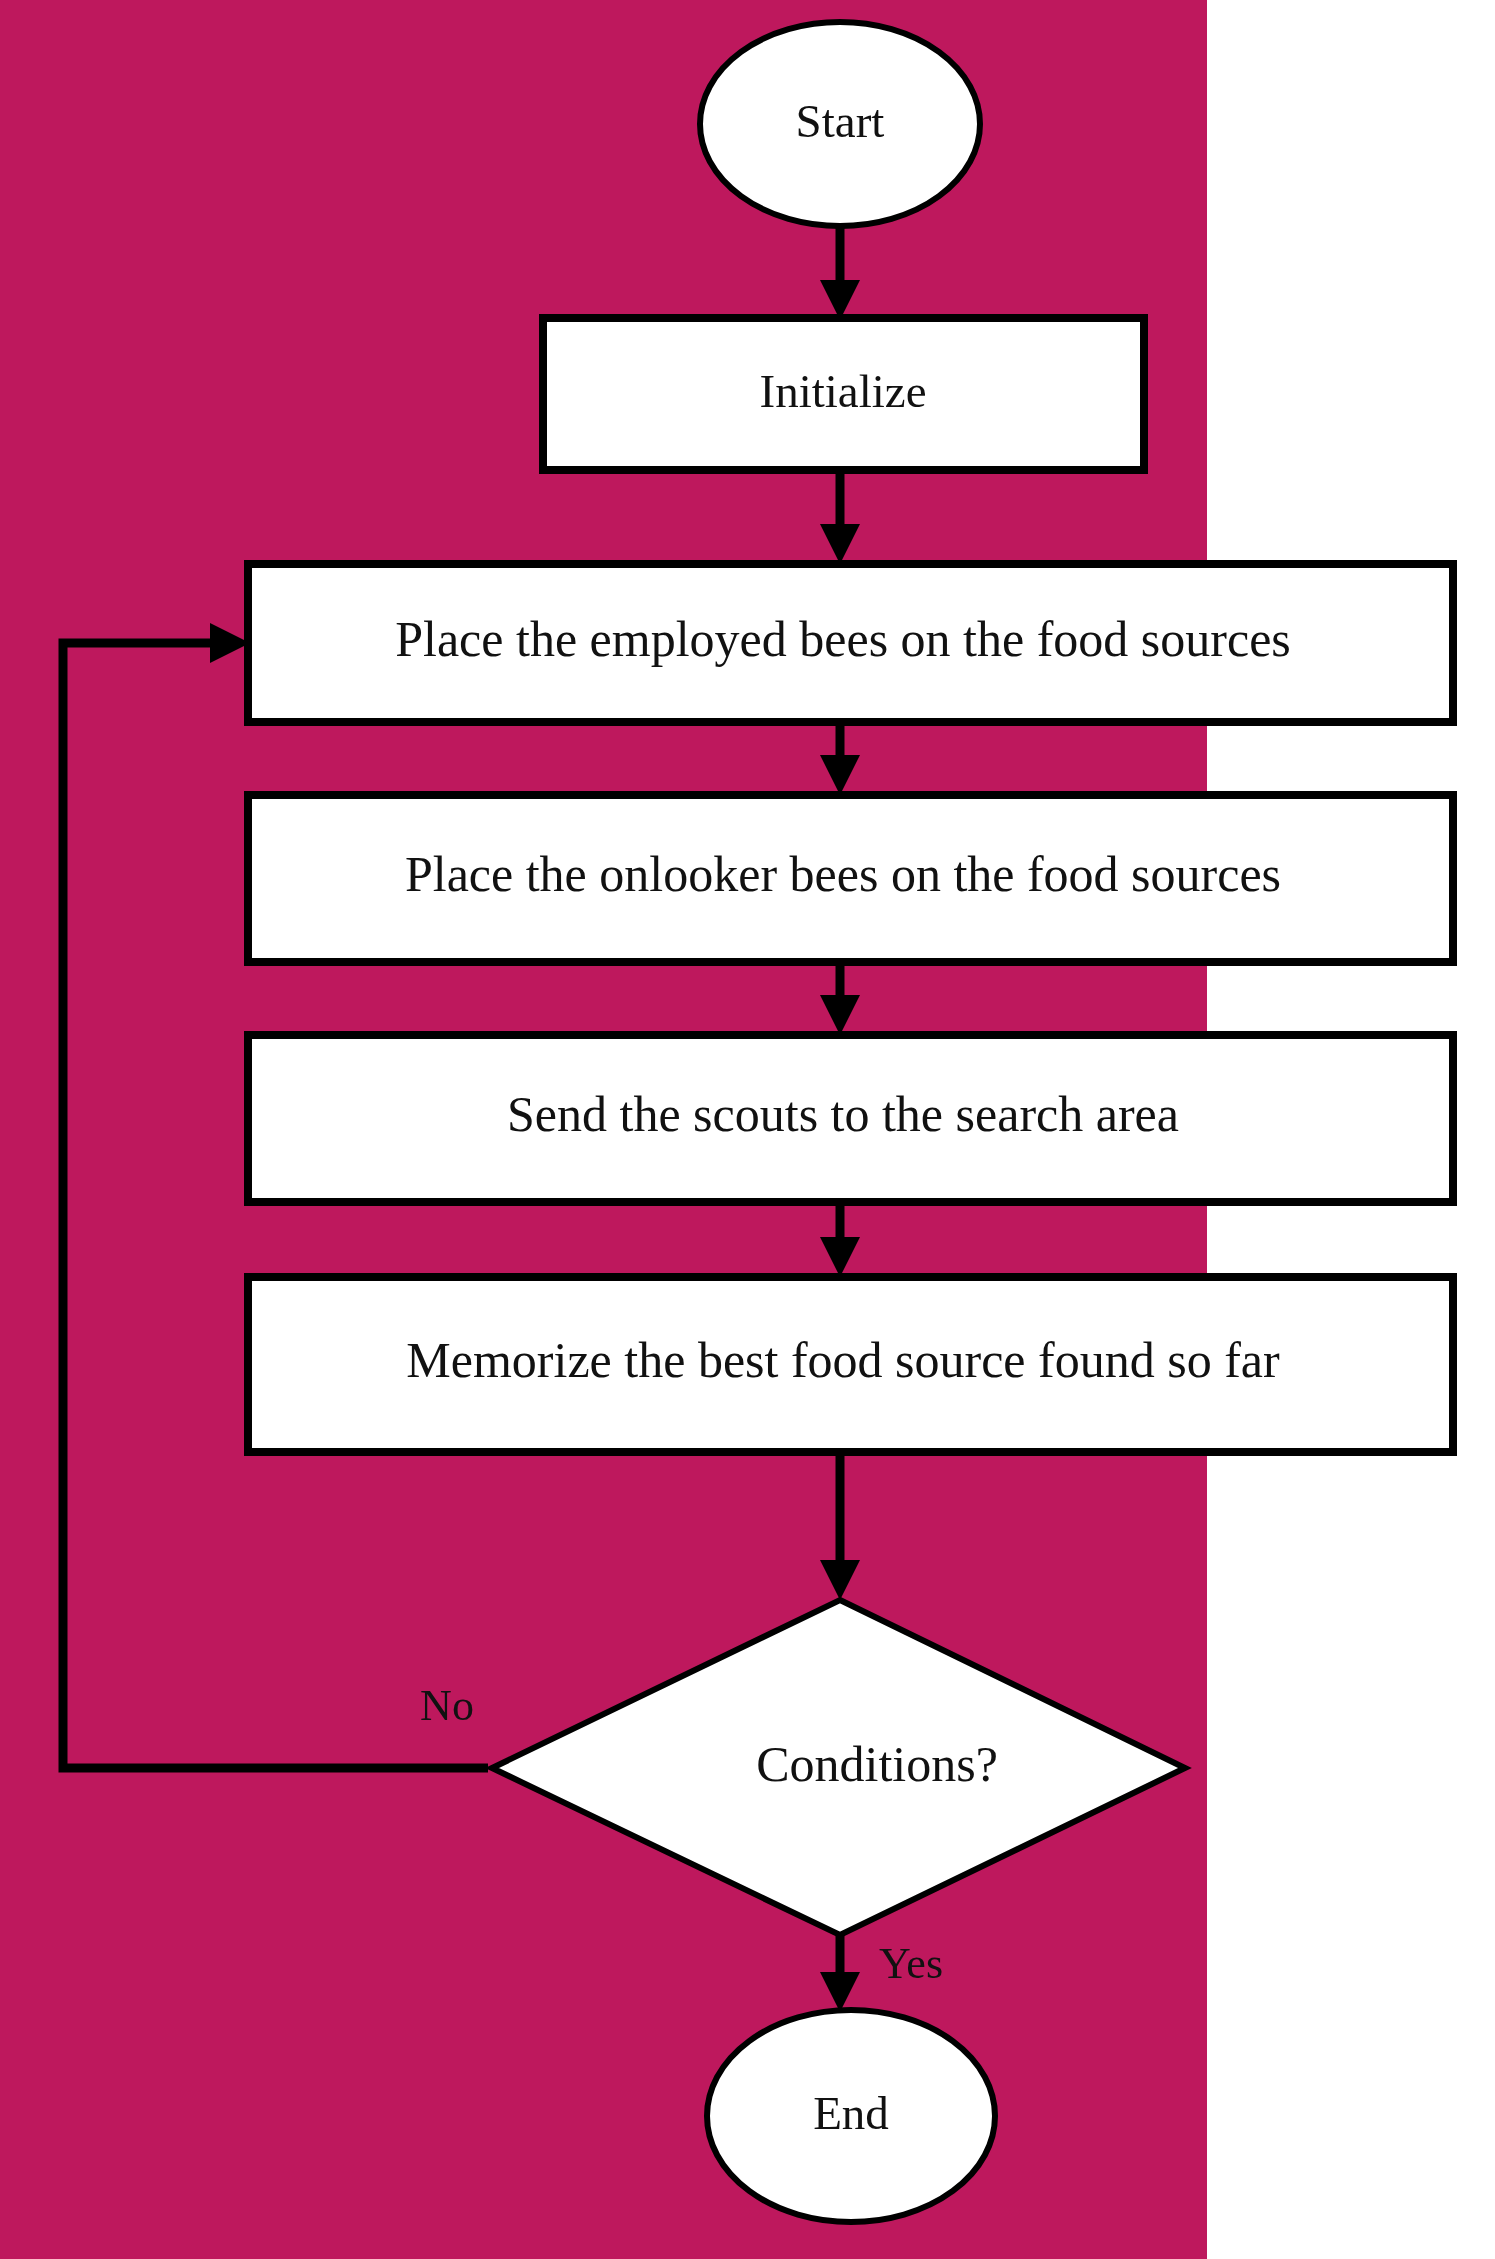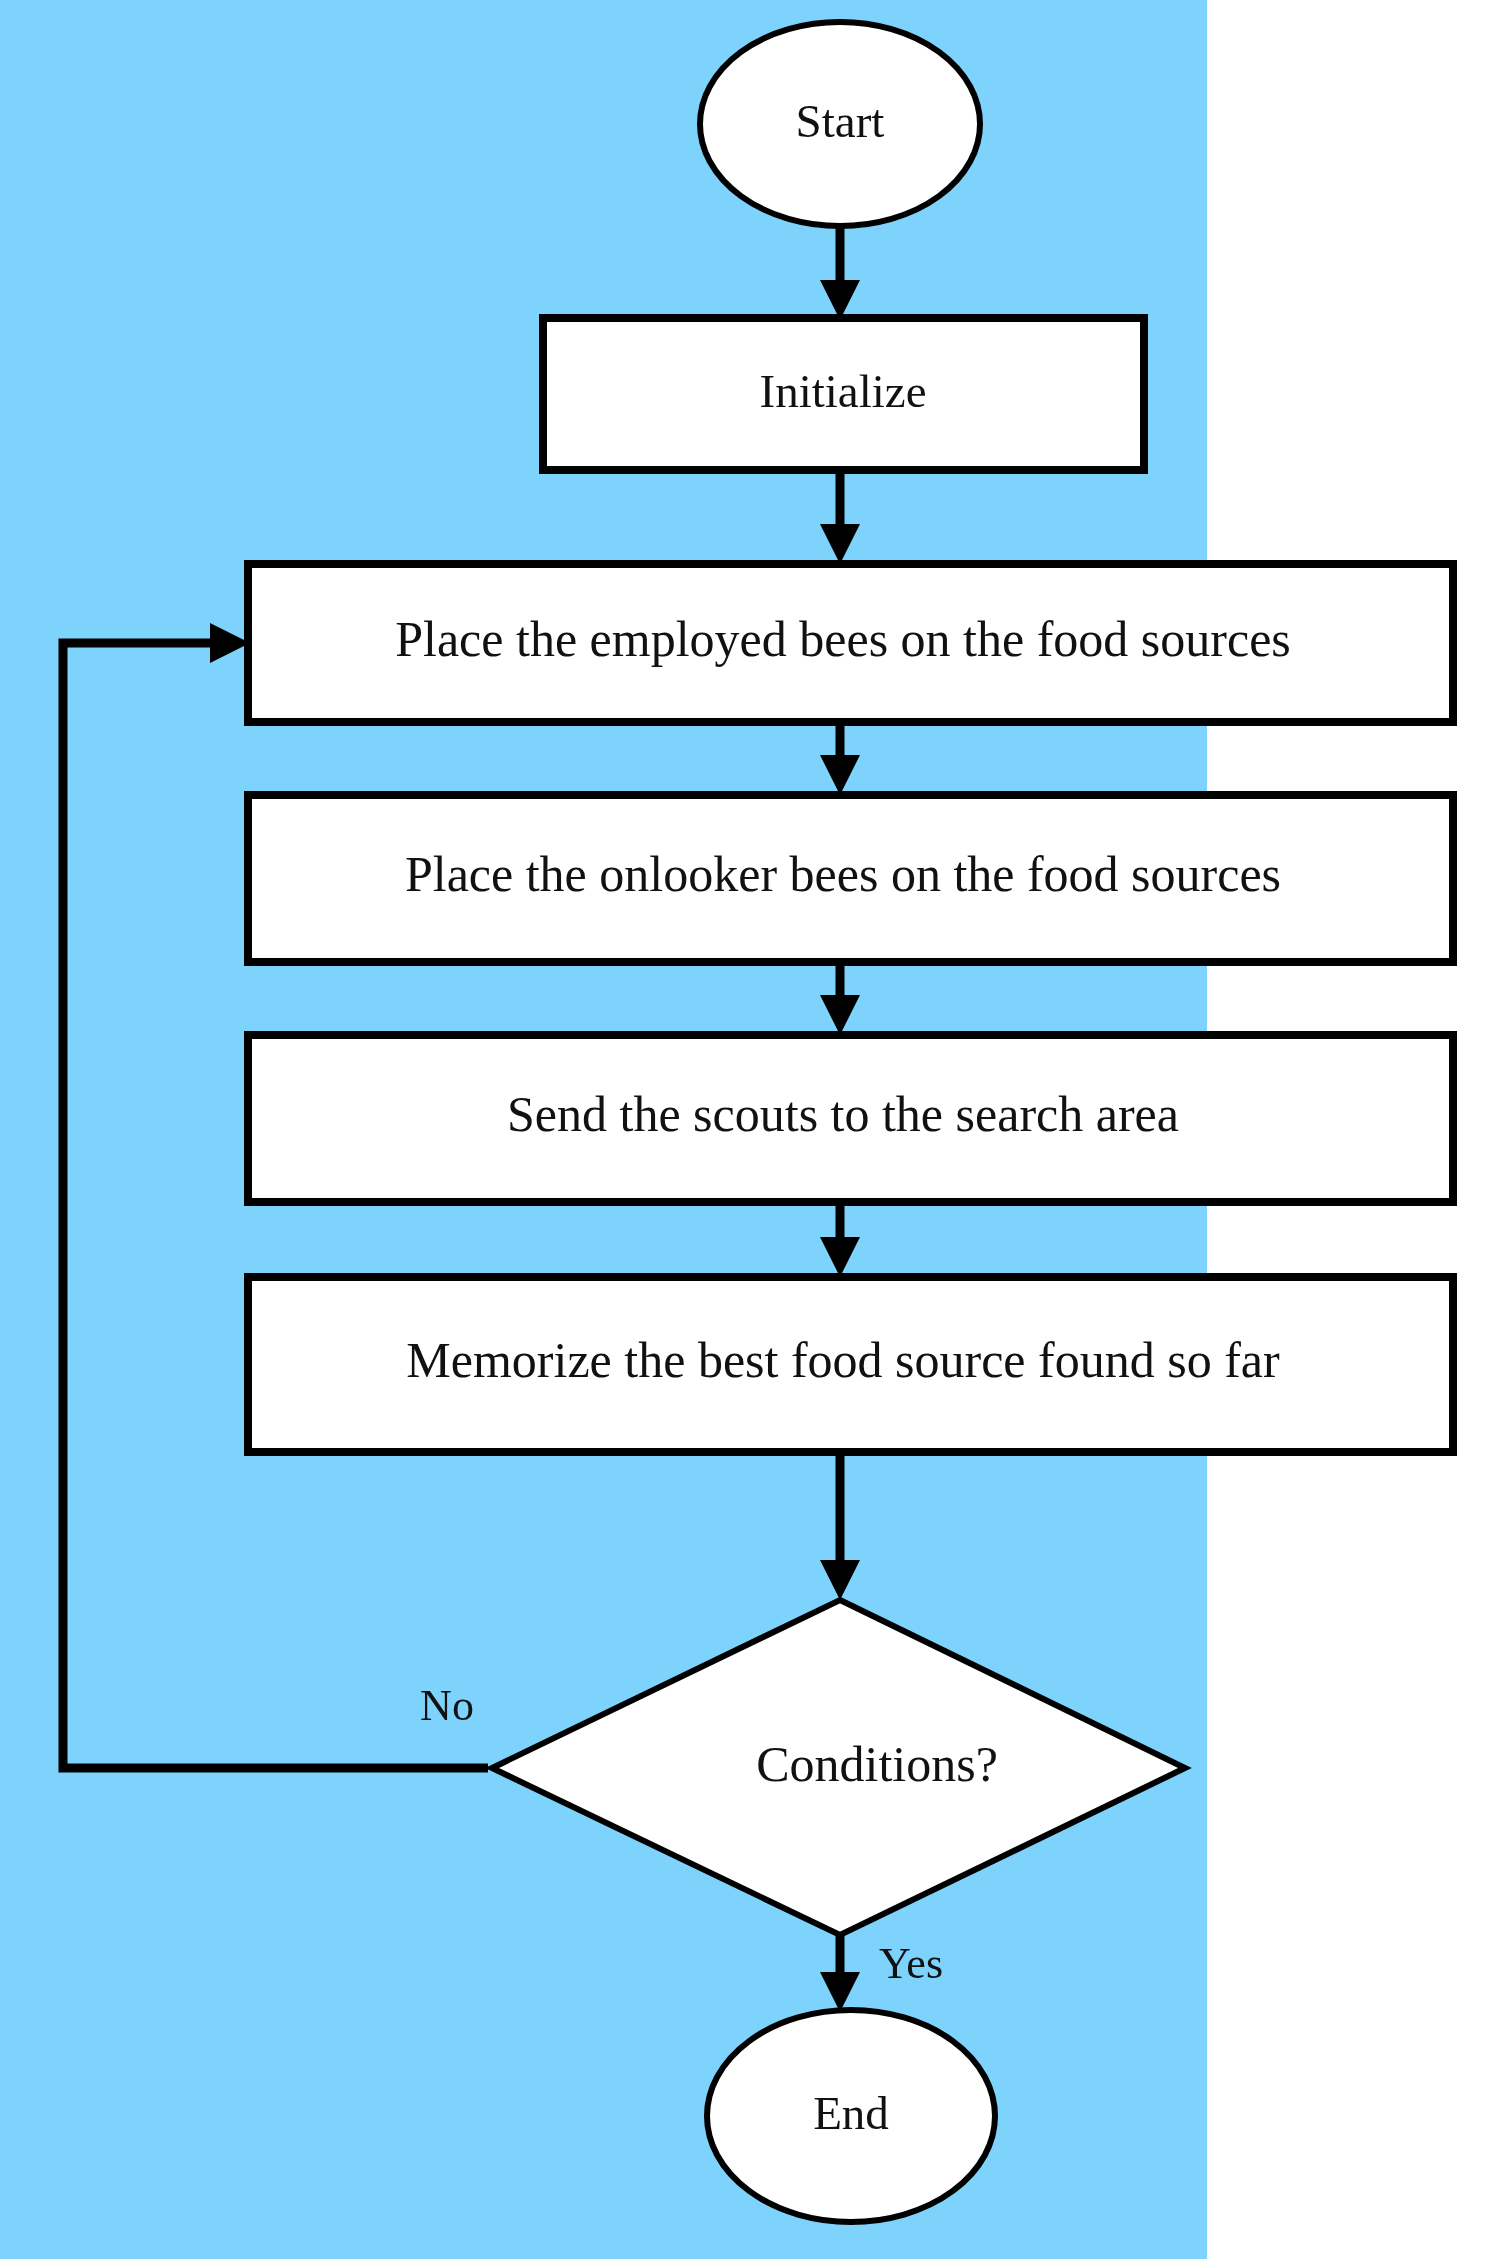--- a/index.html
+++ b/index.html
@@ -10,21 +10,21 @@
   body {
     width: 1495px;
     height: 2259px;
     overflow: hidden;
     font-family: "Liberation Serif", "DejaVu Serif", serif;
   }
   #flowchart-root {
     position: relative;
     width: 1207px;
     height: 2259px;
-    background: #7dd3fc;
+    background: #be185d;
   }
   svg.chart {
     display: block;
     width: 1495px;
     height: 2259px;
   }
   .node-shape {
     fill: #ffffff;
     stroke: #000000;
   }

